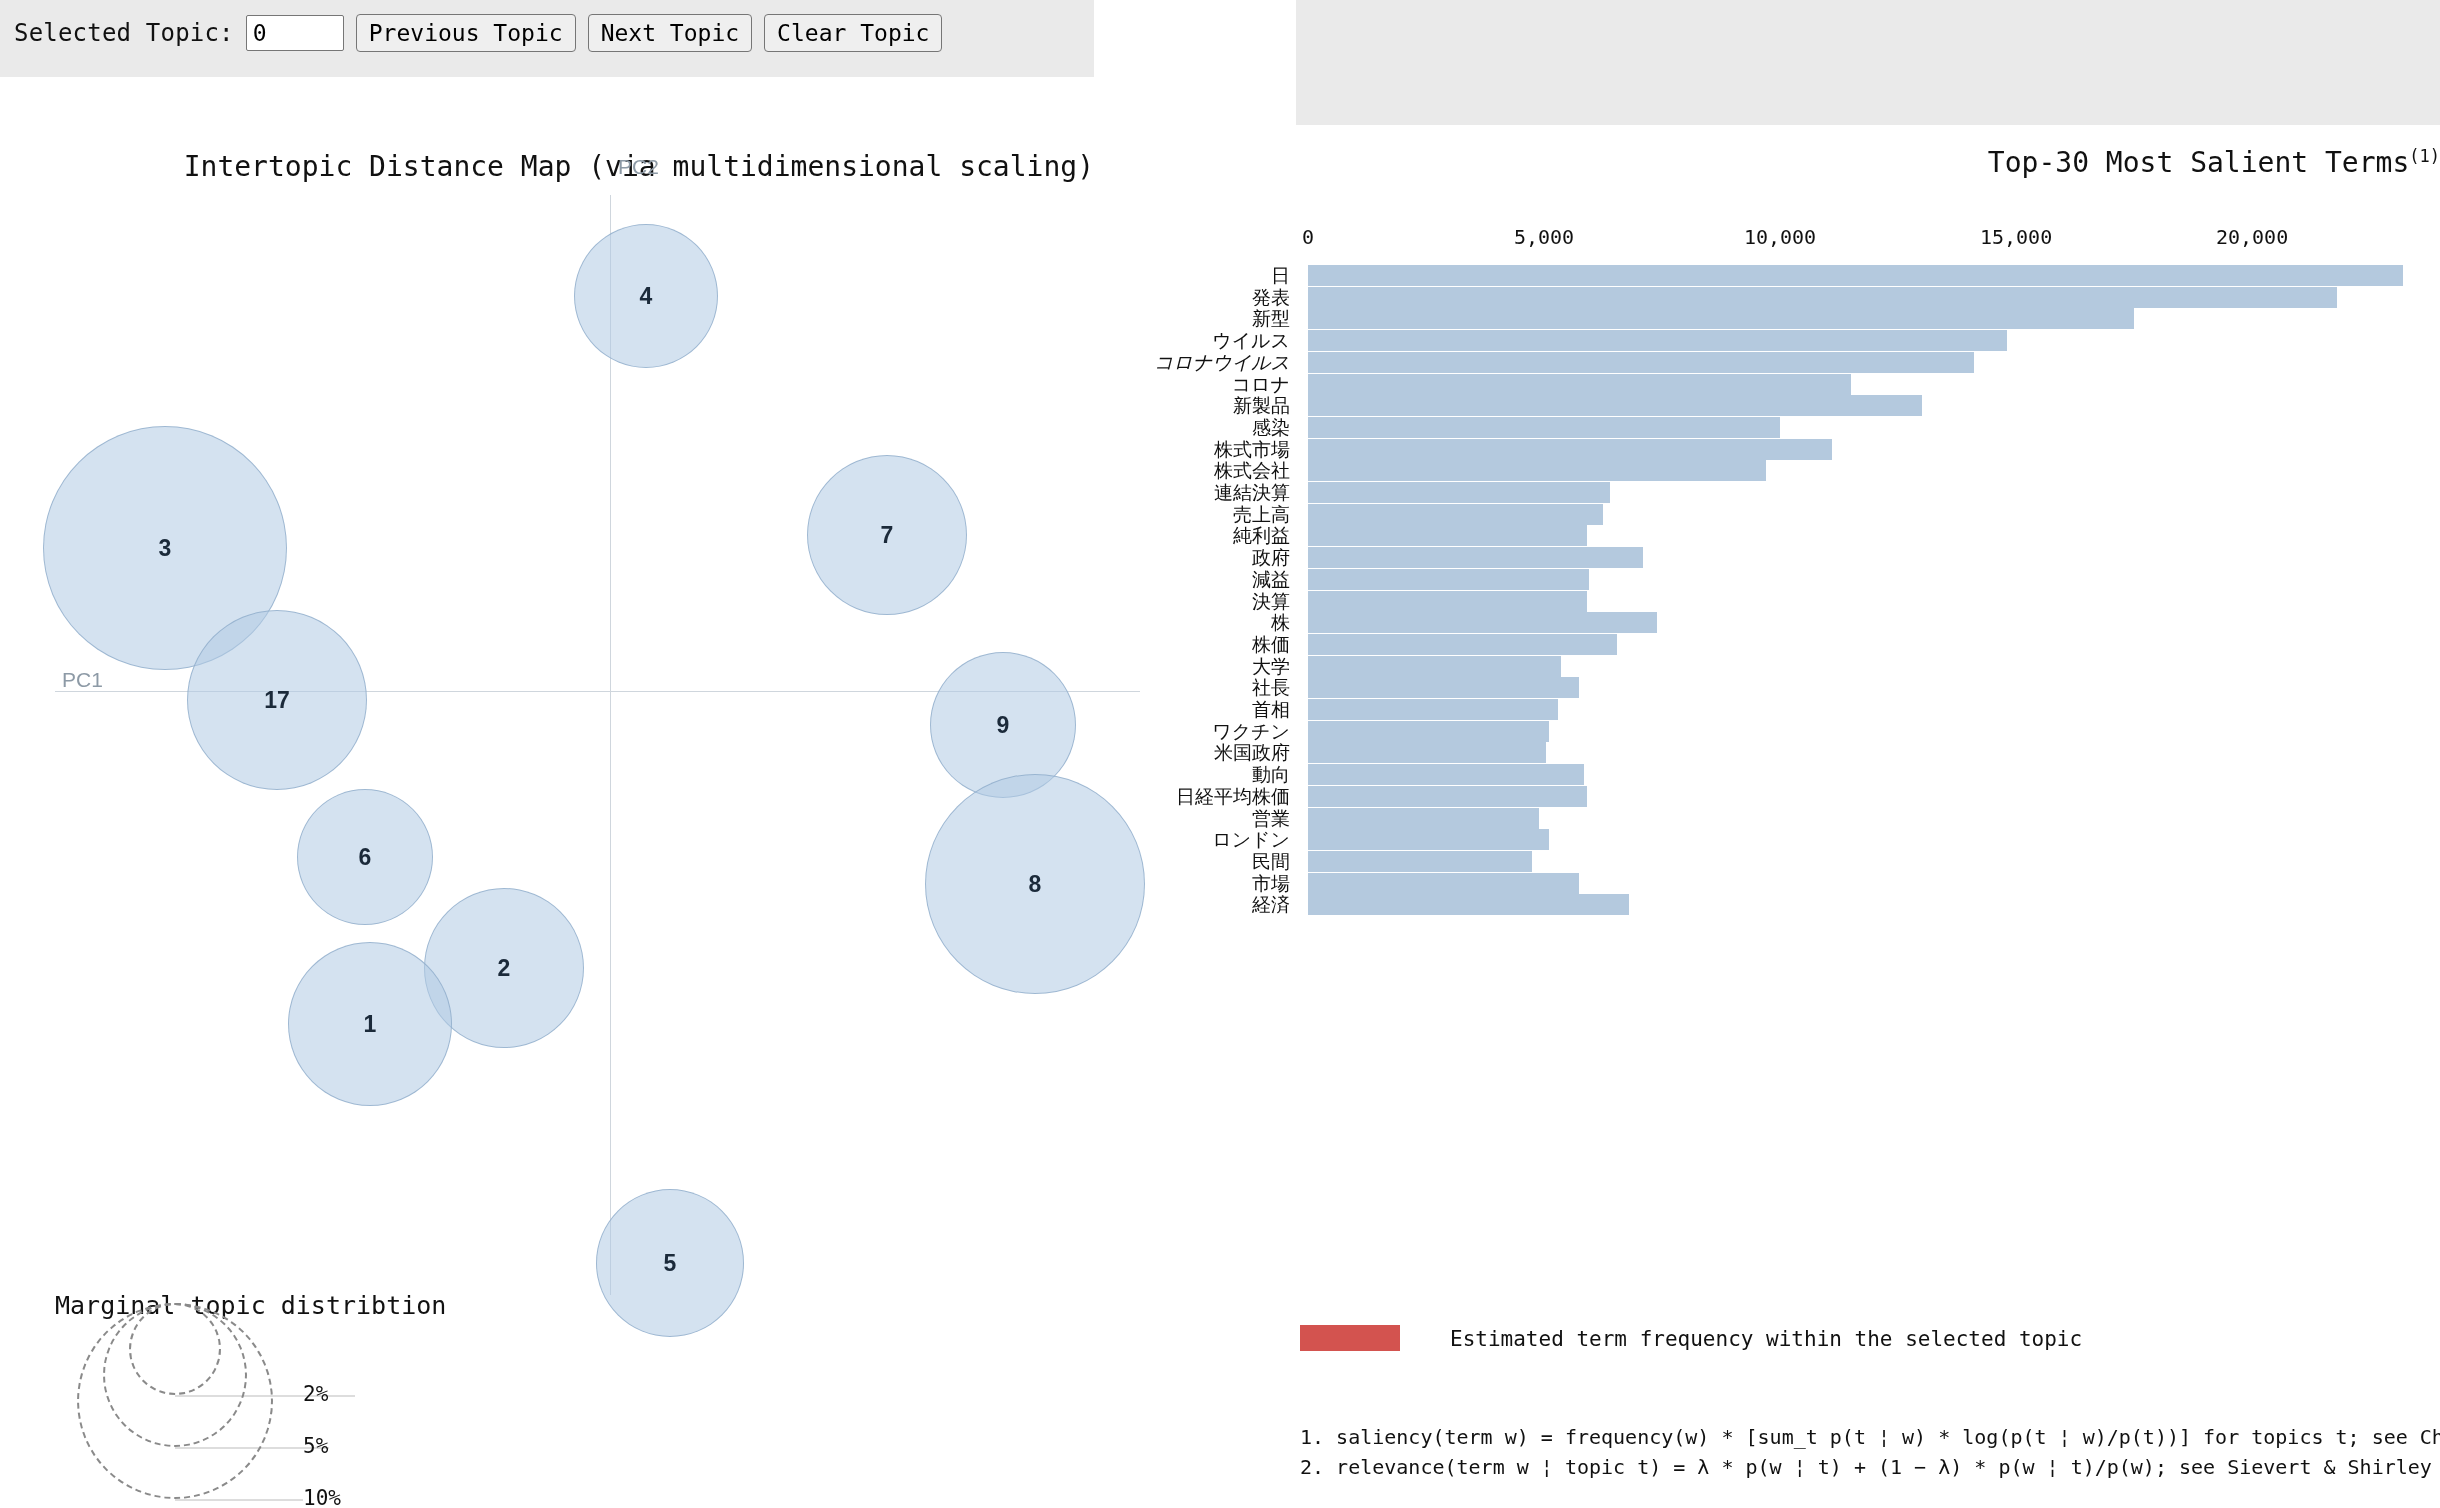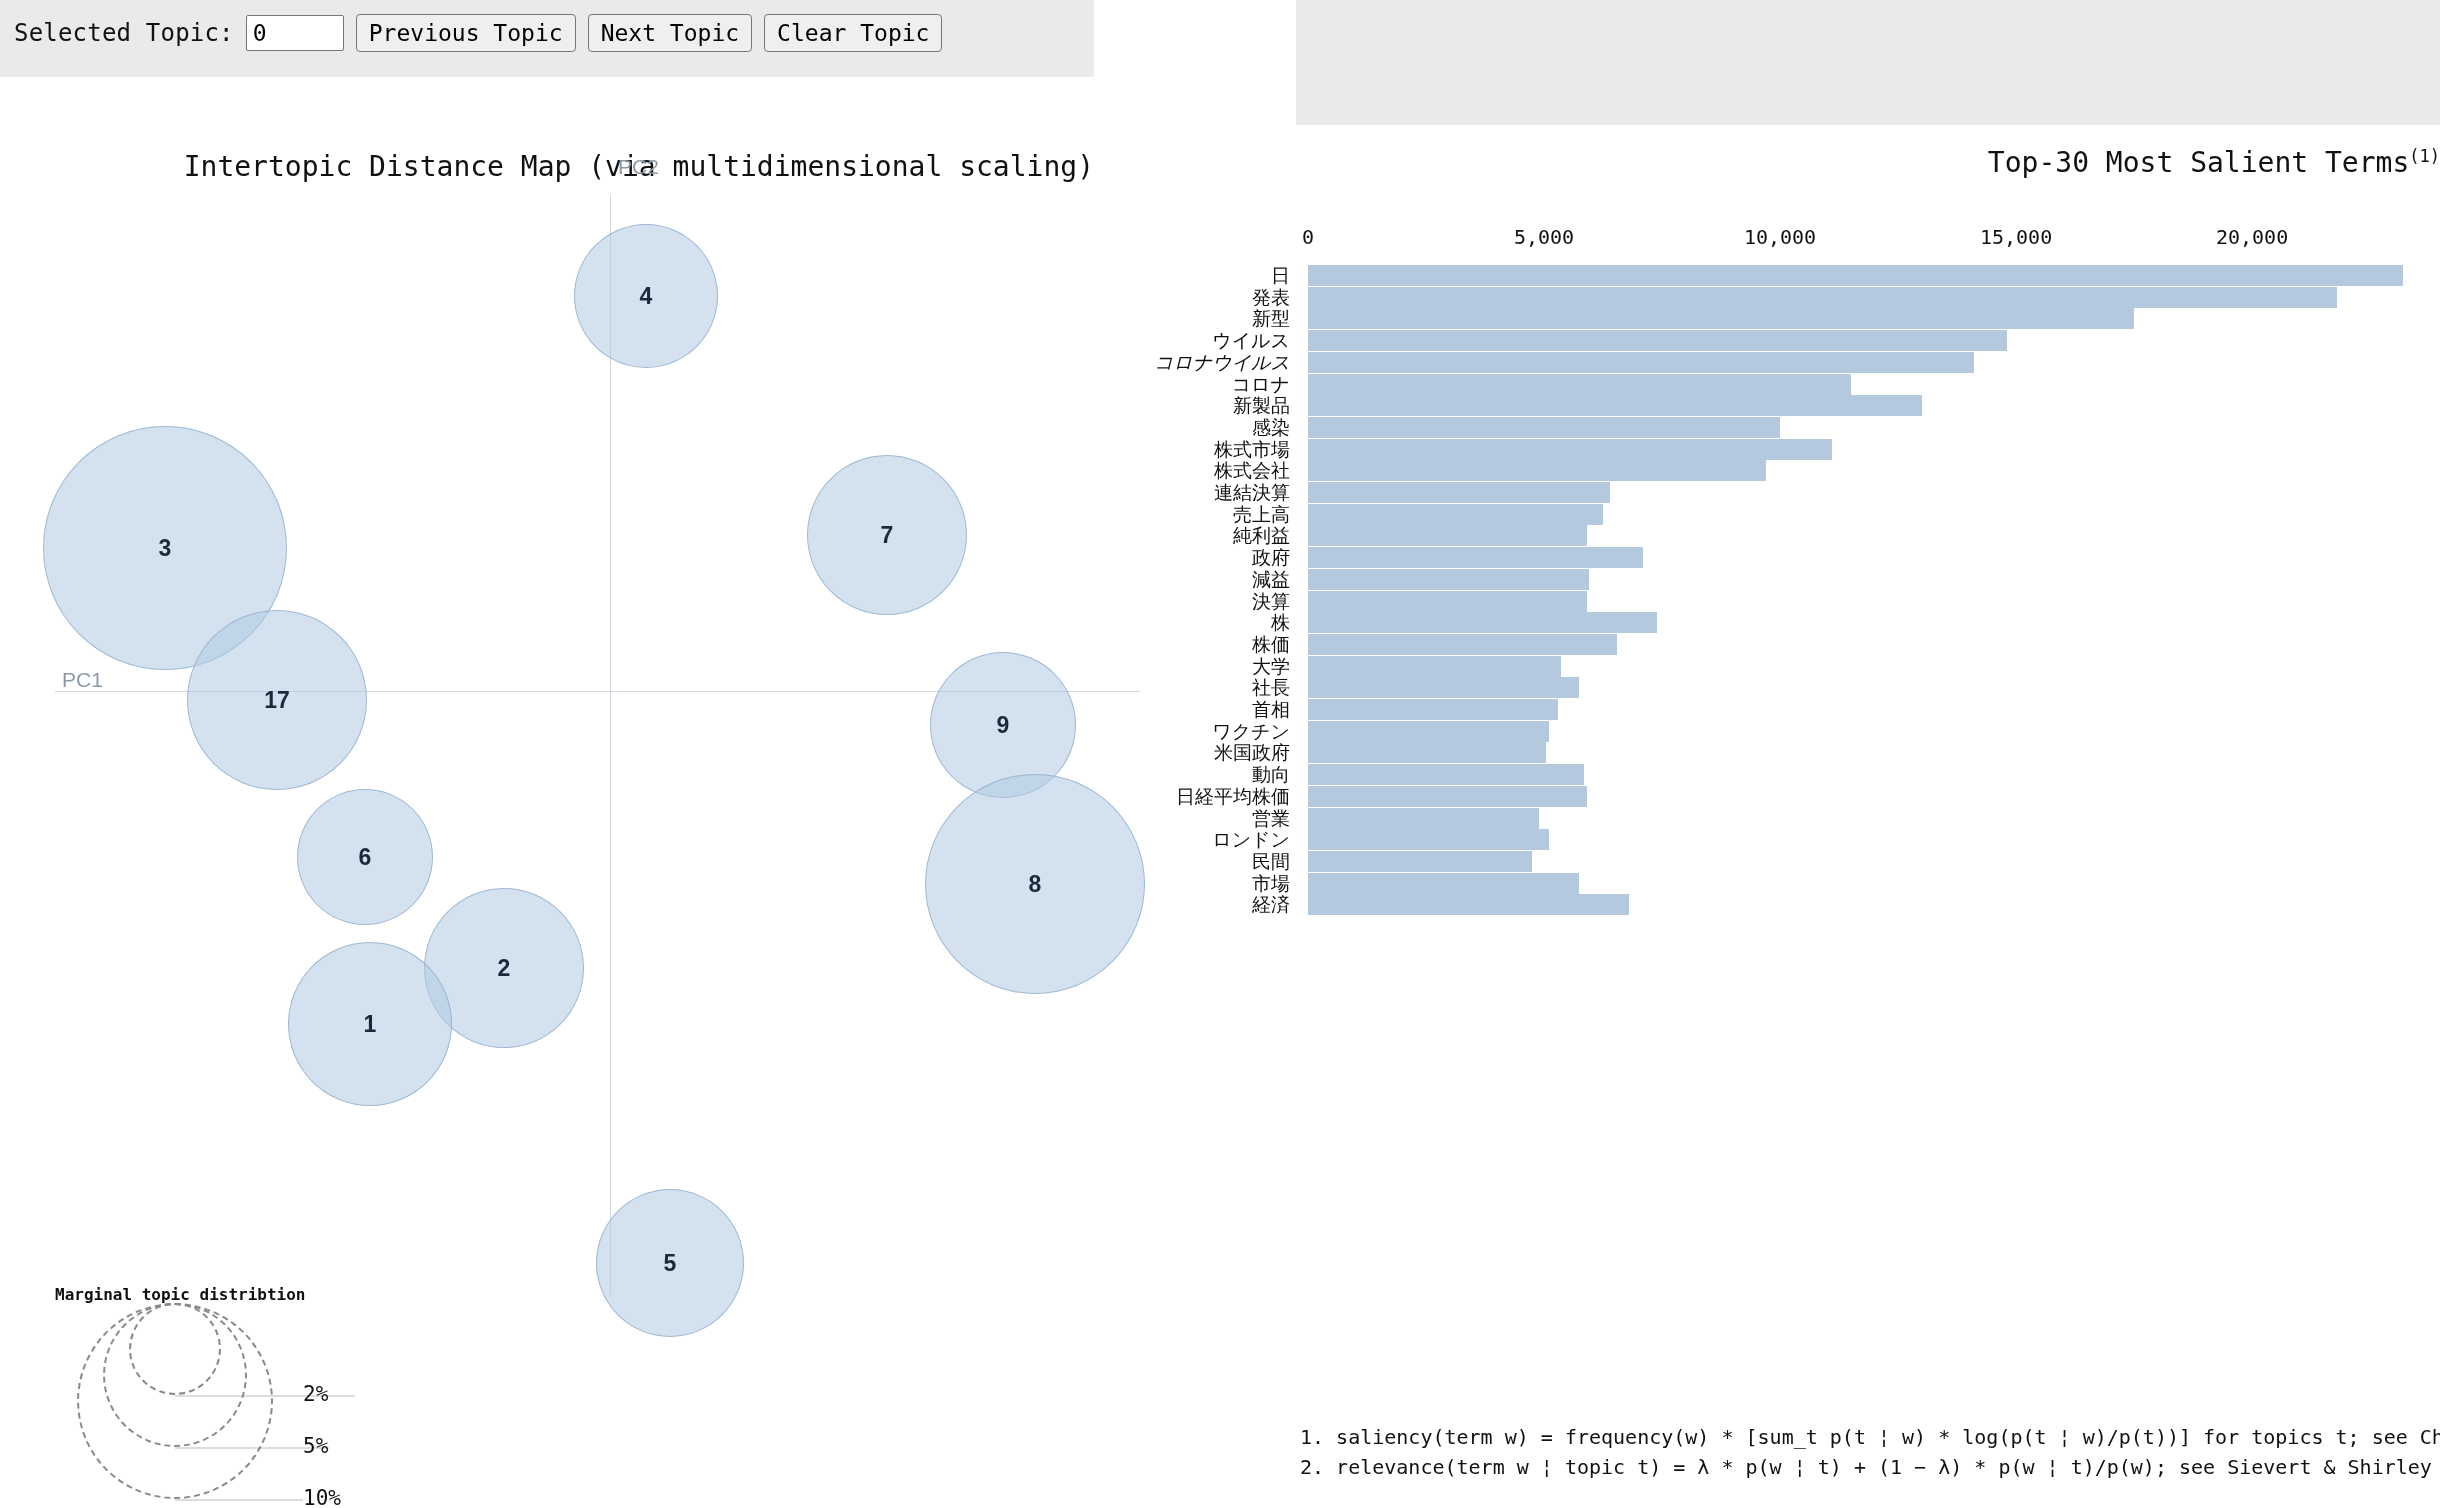--- a/index.html
+++ b/index.html
@@ -33,21 +33,21 @@
               font-family:"Liberation Sans",sans-serif;}
   #lab-pc1{left:62px;top:473px;}
   #lab-pc2{left:618px;top:-40px;}
   .bubble{position:absolute;border-radius:50%;background:rgba(177,202,227,.55);
           border:1px solid rgba(140,170,200,.75);box-sizing:border-box;cursor:pointer;}
   .bubble-num{position:absolute;font-size:23px;font-weight:bold;color:#1b2a3a;
               font-family:"Liberation Sans",sans-serif;transform:translate(-50%,-50%);}
 
   
   #marg-legend{position:absolute;left:55px;top:1275px;width:480px;height:230px;}
-  #marg-title{position:absolute;left:0;top:10px;font-size:16px;color:#111;white-space:nowrap;font-weight:bold;}
+  #marg-title{position:absolute;left:0;top:16px;font-size:25px;color:#111;white-space:nowrap;}
   .dcircle{position:absolute;border:2px dashed #8a8a8a;border-radius:50%;box-sizing:border-box;}
   .mleader{position:absolute;height:2px;background:#ddd;}
   .mlabel{position:absolute;font-size:21px;color:#111;}
 
   
   #bar-title{position:absolute;left:1296px;top:146px;width:1144px;text-align:right;
              font-size:28px;color:#111;}
   #bar-title sup{font-size:17px;}
   #bars-area{position:absolute;left:1296px;top:225px;width:1144px;height:1060px;}
   .xtick-lab{position:absolute;top:0;font-size:20px;color:#111;transform:translateX(-50%);}
@@ -259,15 +259,19 @@
         <div class="bar" style="width: 271.419px; background: rgb(180, 201, 222);"></div>
       </div>
       <div class="brow" style="top: 669.3px;">
         <div class="bterm">経済</div>
         <div class="bar" style="width: 320.983px; background: rgb(180, 201, 222);"></div>
       </div>
     </div>
 </div>
 
 <div id="chart-legend">
+    <div class="lg-row">
+      <div class="lg-swatch" style="left: 0px; width: 100px; background: rgb(211, 83, 79);"></div>
+      <div class="lg-text" style="left: 150px;">Estimated term frequency within the selected topic</div>
+    </div>
   </div>
 <div class="fn" id="fn1">1. saliency(term w) = frequency(w) * [sum_t p(t ¦ w) * log(p(t ¦ w)/p(t))] for topics t; see Chuang et</div>
 <div class="fn" id="fn2">2. relevance(term w ¦ topic t) = λ * p(w ¦ t) + (1 − λ) * p(w ¦ t)/p(w); see Sievert &amp; Shirley (2014)</div>
 
 </body></html>

